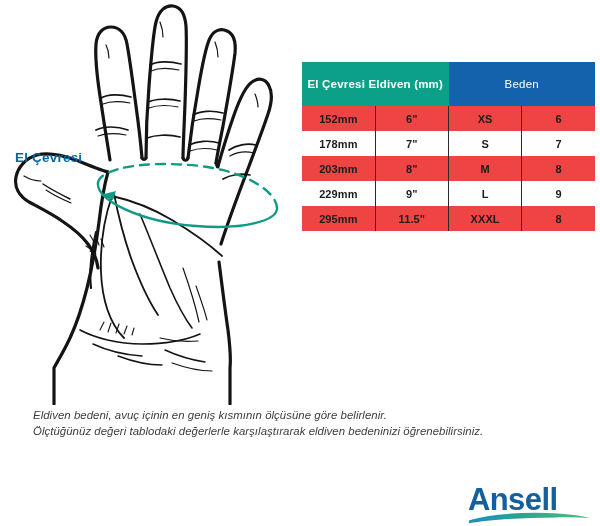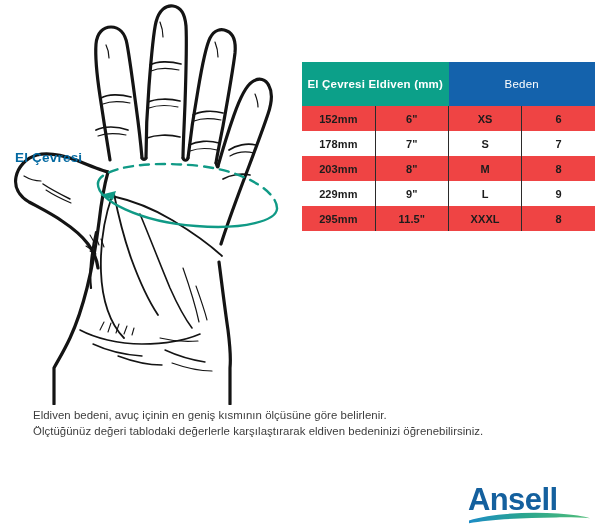--- a/index.html
+++ b/index.html
@@ -101,20 +101,21 @@
   
   #caption {
     position: absolute;
     left: 33px;
     top: 407px;
     width: 540px;
     font-size: 11.4px;
     line-height: 16px;
     color: #3c3c3c;
     letter-spacing: 0.05px;
+    font-style: italic;
   }
   #caption div { white-space: nowrap; }
 
   
   #ansell-logo {
     position: absolute;
     left: 466px;
     top: 480px;
     width: 128px;
     height: 46px;

